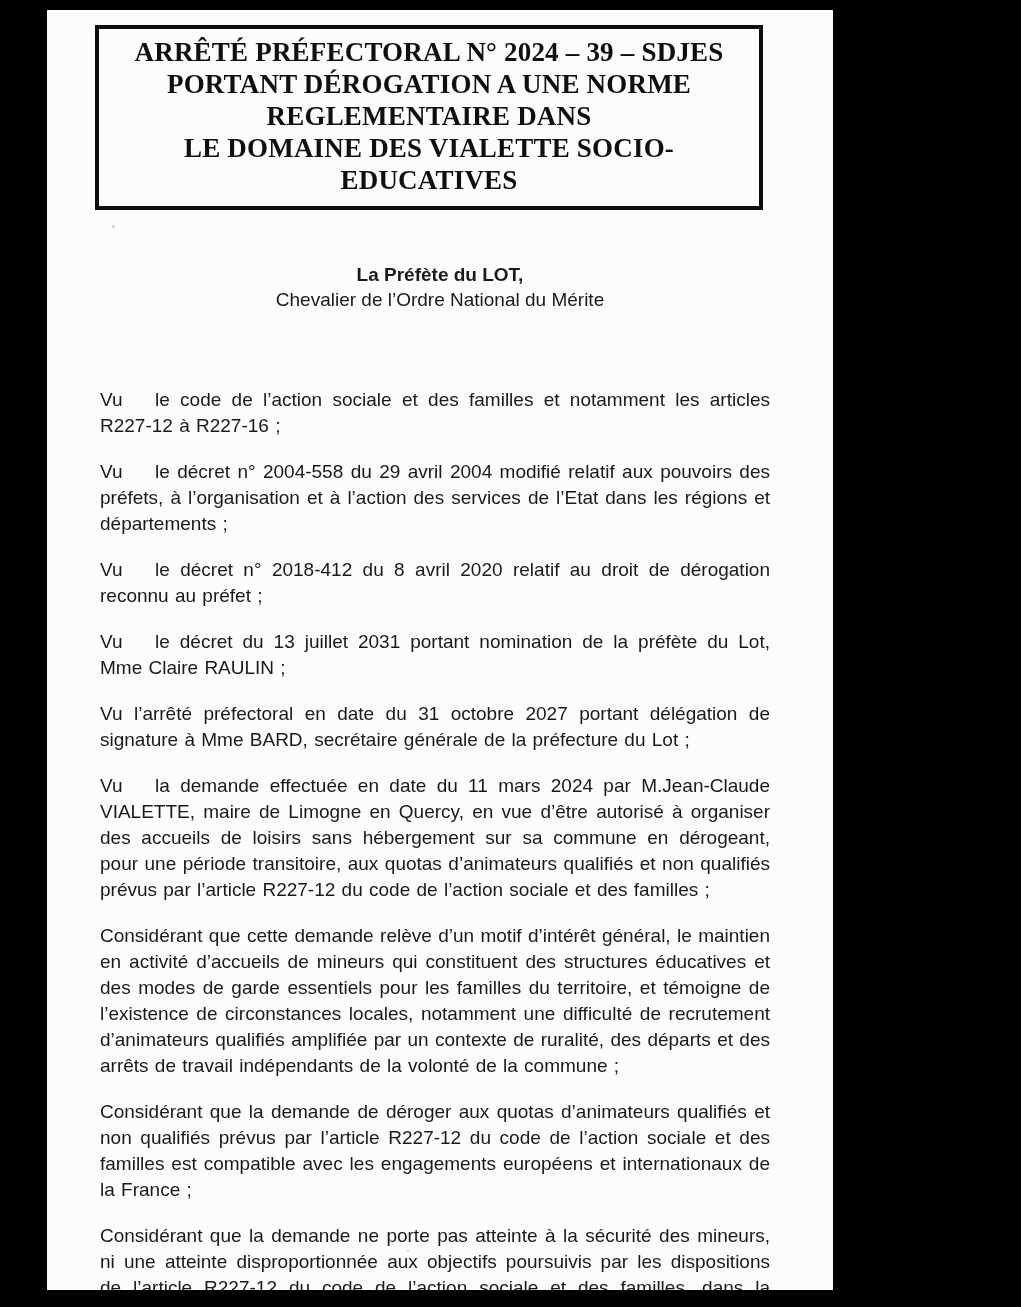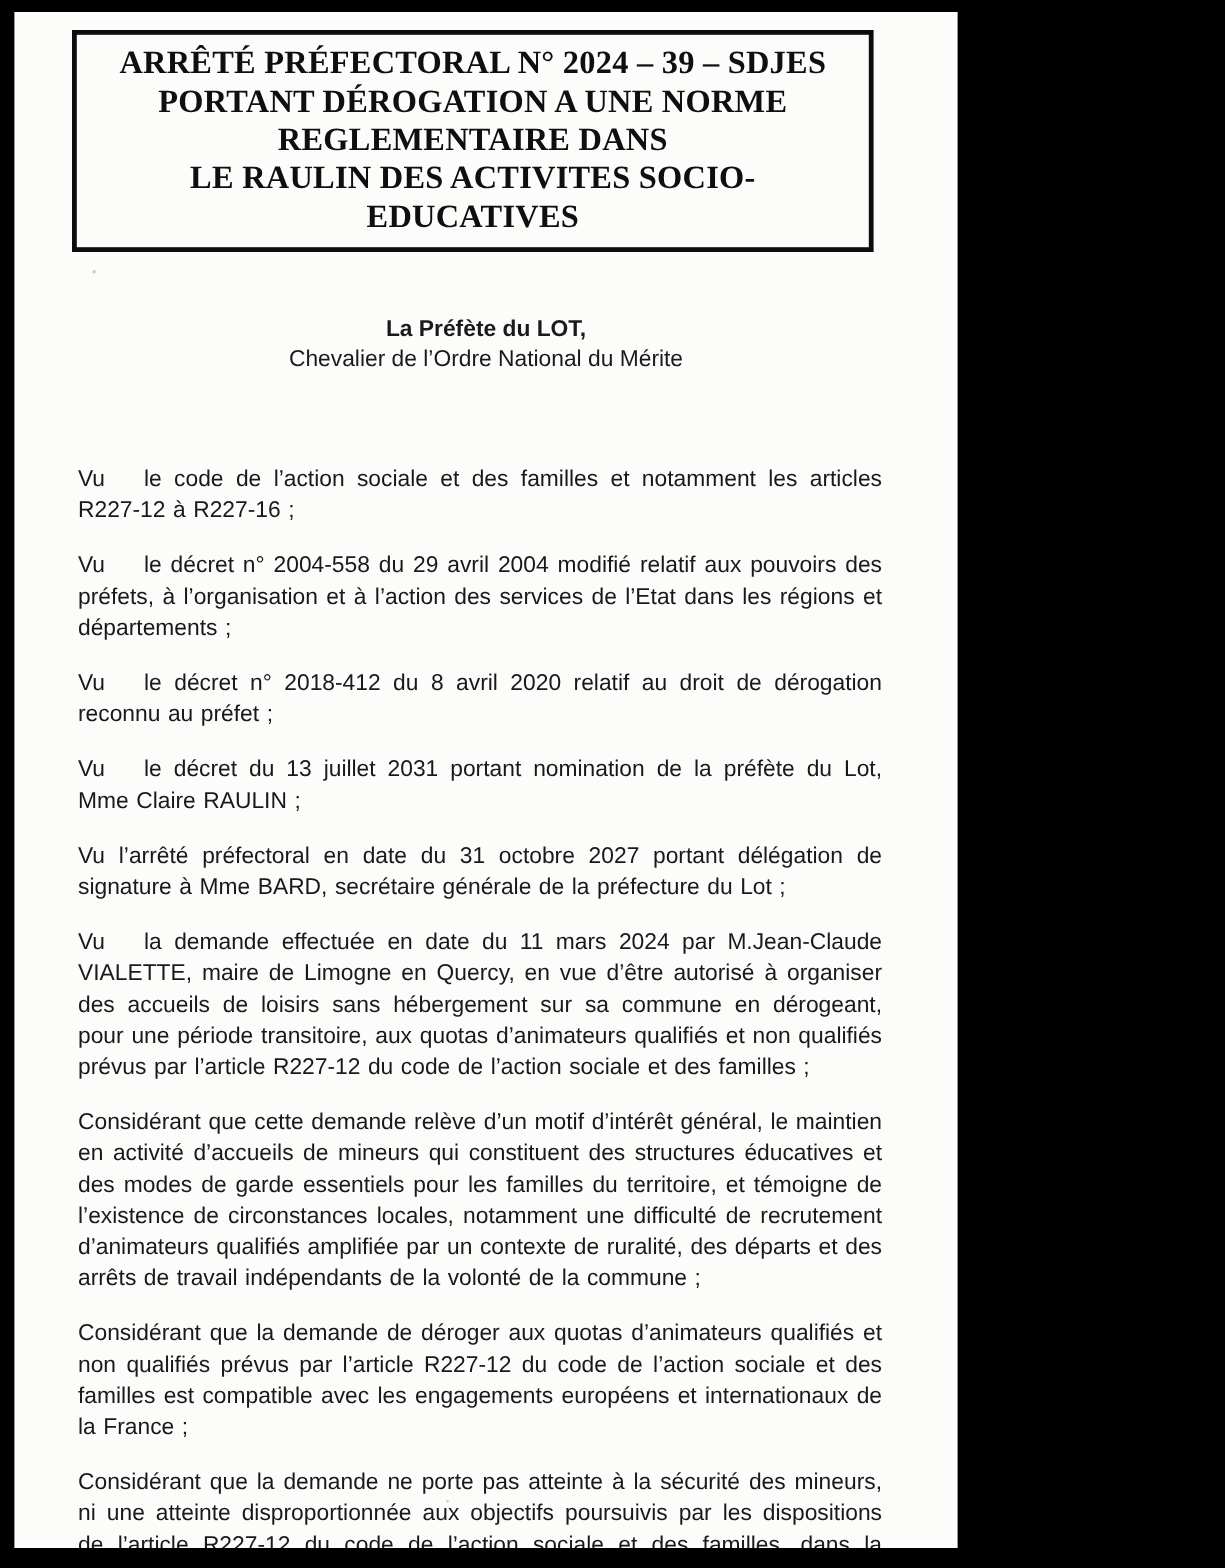--- a/index.html
+++ b/index.html
@@ -8,20 +8,21 @@
     width: 1021px;
     height: 1307px;
     background: #000000;
     overflow: hidden;
   }
   .scan-frame {
     position: relative;
     width: 816px;
     height: 1307px;
     background: #000000;
+    margin-left: 35px;
   }
   .page {
     position: absolute;
     left: 12px;
     top: 10px;
     right: 18px;
     bottom: 17px;
     background: #fcfcfb;
     color: #161616;
     font-family: "Liberation Sans", "DejaVu Sans", sans-serif;
@@ -81,21 +82,21 @@
 </style>
 </head>
 <body>
 
 <div class="scan-frame">
   <div class="page">
 
     <div class="title-box">
       <div>ARRÊTÉ PRÉFECTORAL N° 2024 – 39 – SDJES</div>
       <div>PORTANT DÉROGATION A UNE NORME REGLEMENTAIRE DANS</div>
-      <div>LE RAULIN DES ACTIVITES SOCIO-EDUCATIVES</div>
+      <div>LE DOMAINE DES VIALETTE SOCIO-EDUCATIVES</div>
     </div>
 
     <div class="issuer">
       <div class="issuer-name">La Préfète du LOT,</div>
       <div class="issuer-role">Chevalier de l’Ordre National du Mérite</div>
     </div>
 
     <div class="content">
 
       <p class="clause first"><span class="lead">Vu</span><span>le code de l’action sociale et des familles et notamment les articles R227-12 à R227-16 ;</span></p>

